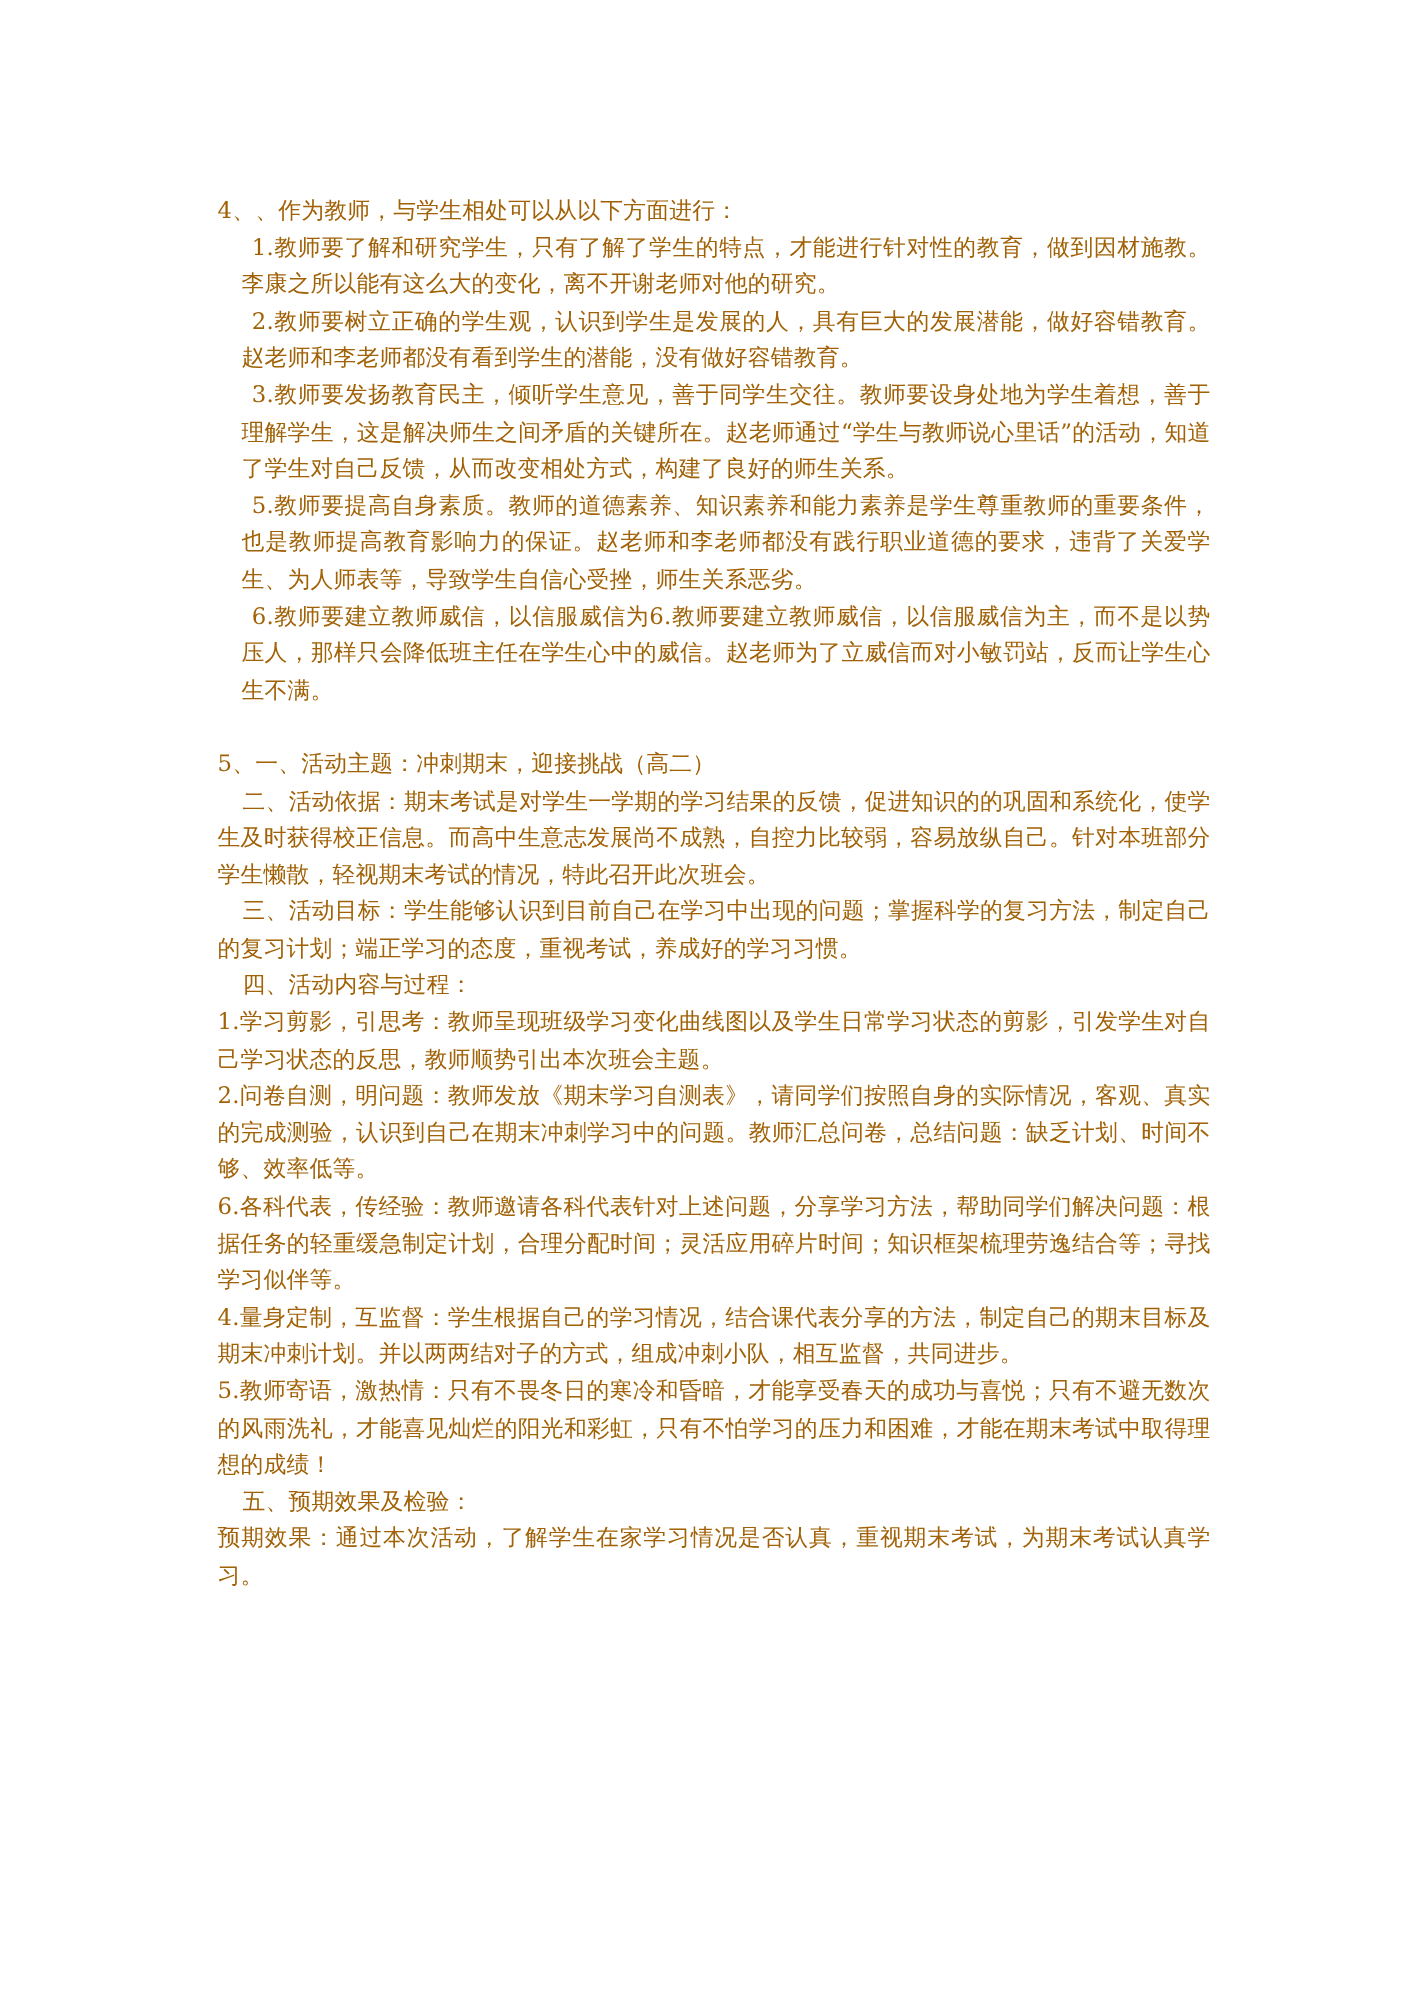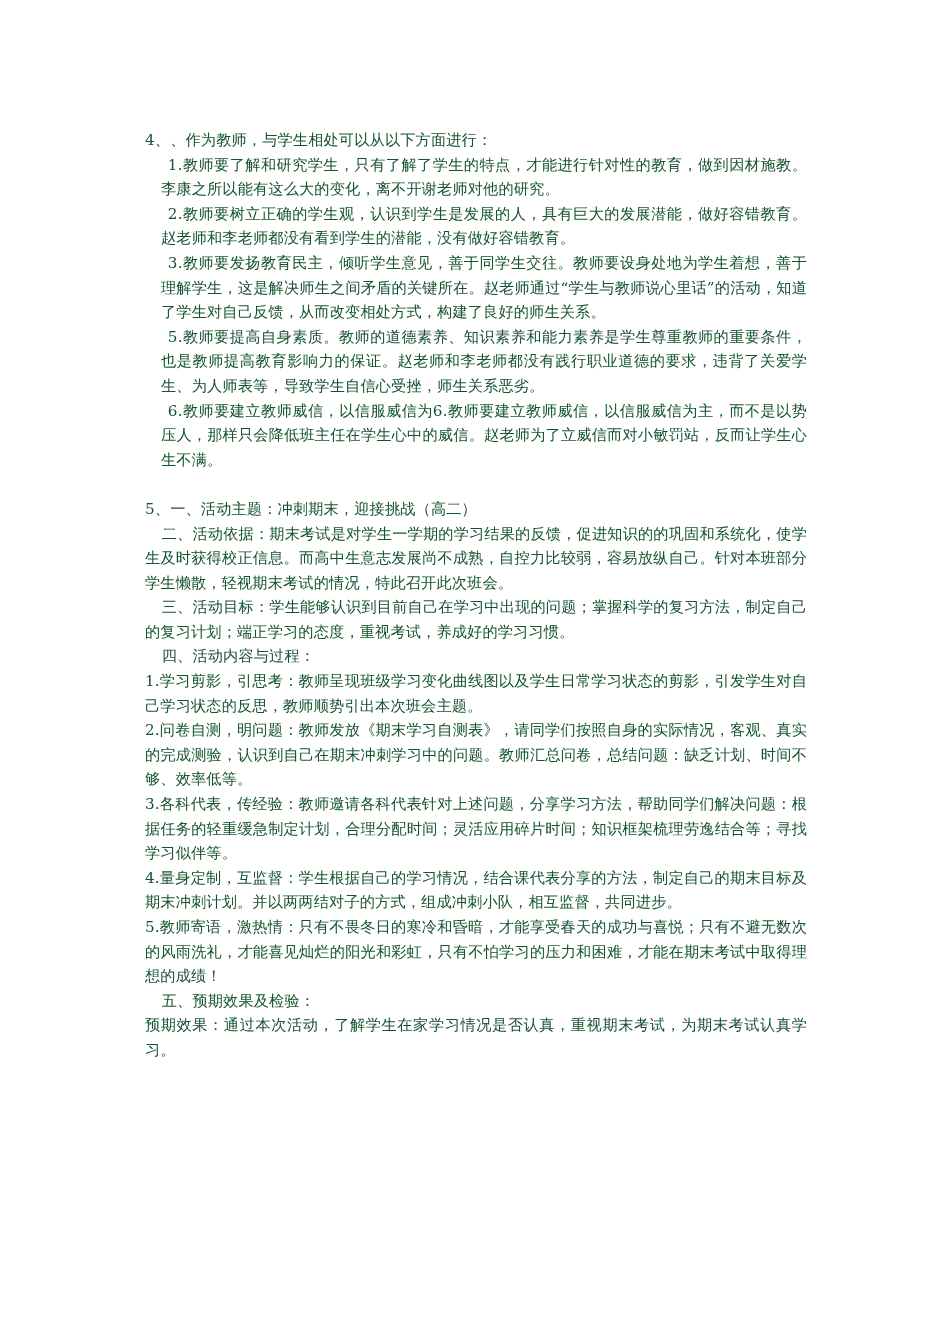--- a/index.html
+++ b/index.html
@@ -5,21 +5,21 @@
   html, body { margin: 0; padding: 0; background: #ffffff; }
   body { width: 950px; height: 1344px; position: relative; overflow: hidden; }
   .page {
     position: absolute;
     left: 145px;
     top: 128px;
     width: 662px;
     font-family: "DejaVu Serif", "Liberation Serif", serif;
     font-size: 15.2px;
     line-height: 24.6px;
-    color: #14532d;
+    color: #a16207;
     text-align: justify;
     letter-spacing: 0.15px;
   }
   .p { margin: 0; }
   .indent1 { text-indent: 0.45em; margin-left: 16px; }
   .indent2 { text-indent: 1.1em; }
   .gap { height: 24.6px; }
 </style>
 </head>
 <body>
@@ -34,19 +34,19 @@
   <p class="p indent1">6.教师要建立教师威信，以信服威信为6.教师要建立教师威信，以信服威信为主，而不是以势压人，那样只会降低班主任在学生心中的威信。赵老师为了立威信而对小敏罚站，反而让学生心生不满。</p>
 
   <div class="gap"></div>
 
   <p class="p">5、一、活动主题：冲刺期末，迎接挑战（高二）</p>
   <p class="p indent2">二、活动依据：期末考试是对学生一学期的学习结果的反馈，促进知识的的巩固和系统化，使学生及时获得校正信息。而高中生意志发展尚不成熟，自控力比较弱，容易放纵自己。针对本班部分学生懒散，轻视期末考试的情况，特此召开此次班会。</p>
   <p class="p indent2">三、活动目标：学生能够认识到目前自己在学习中出现的问题；掌握科学的复习方法，制定自己的复习计划；端正学习的态度，重视考试，养成好的学习习惯。</p>
   <p class="p indent2">四、活动内容与过程：</p>
   <p class="p">1.学习剪影，引思考：教师呈现班级学习变化曲线图以及学生日常学习状态的剪影，引发学生对自己学习状态的反思，教师顺势引出本次班会主题。</p>
   <p class="p">2.问卷自测，明问题：教师发放《期末学习自测表》，请同学们按照自身的实际情况，客观、真实的完成测验，认识到自己在期末冲刺学习中的问题。教师汇总问卷，总结问题：缺乏计划、时间不够、效率低等。</p>
-  <p class="p">3.各科代表，传经验：教师邀请各科代表针对上述问题，分享学习方法，帮助同学们解决问题：根据任务的轻重缓急制定计划，合理分配时间；灵活应用碎片时间；知识框架梳理劳逸结合等；寻找学习似伴等。</p>
+  <p class="p">6.各科代表，传经验：教师邀请各科代表针对上述问题，分享学习方法，帮助同学们解决问题：根据任务的轻重缓急制定计划，合理分配时间；灵活应用碎片时间；知识框架梳理劳逸结合等；寻找学习似伴等。</p>
   <p class="p">4.量身定制，互监督：学生根据自己的学习情况，结合课代表分享的方法，制定自己的期末目标及期末冲刺计划。并以两两结对子的方式，组成冲刺小队，相互监督，共同进步。</p>
   <p class="p">5.教师寄语，激热情：只有不畏冬日的寒冷和昏暗，才能享受春天的成功与喜悦；只有不避无数次的风雨洗礼，才能喜见灿烂的阳光和彩虹，只有不怕学习的压力和困难，才能在期末考试中取得理想的成绩！</p>
   <p class="p indent2">五、预期效果及检验：</p>
   <p class="p">预期效果：通过本次活动，了解学生在家学习情况是否认真，重视期末考试，为期末考试认真学习。</p>
 
 </div>
 
 </body></html>

